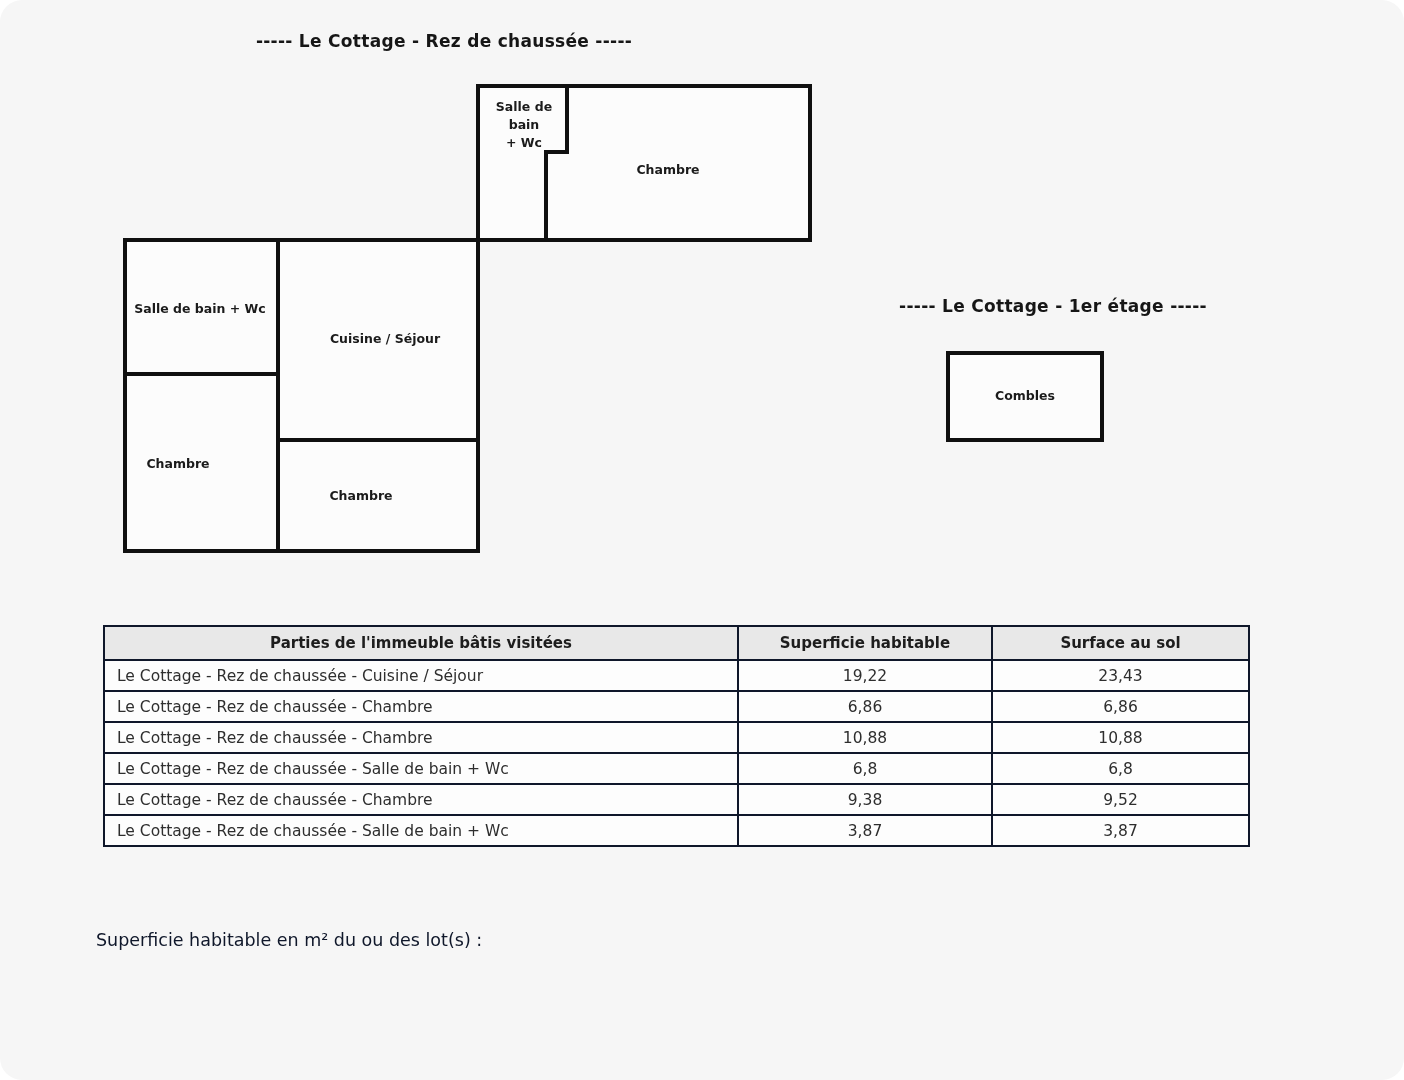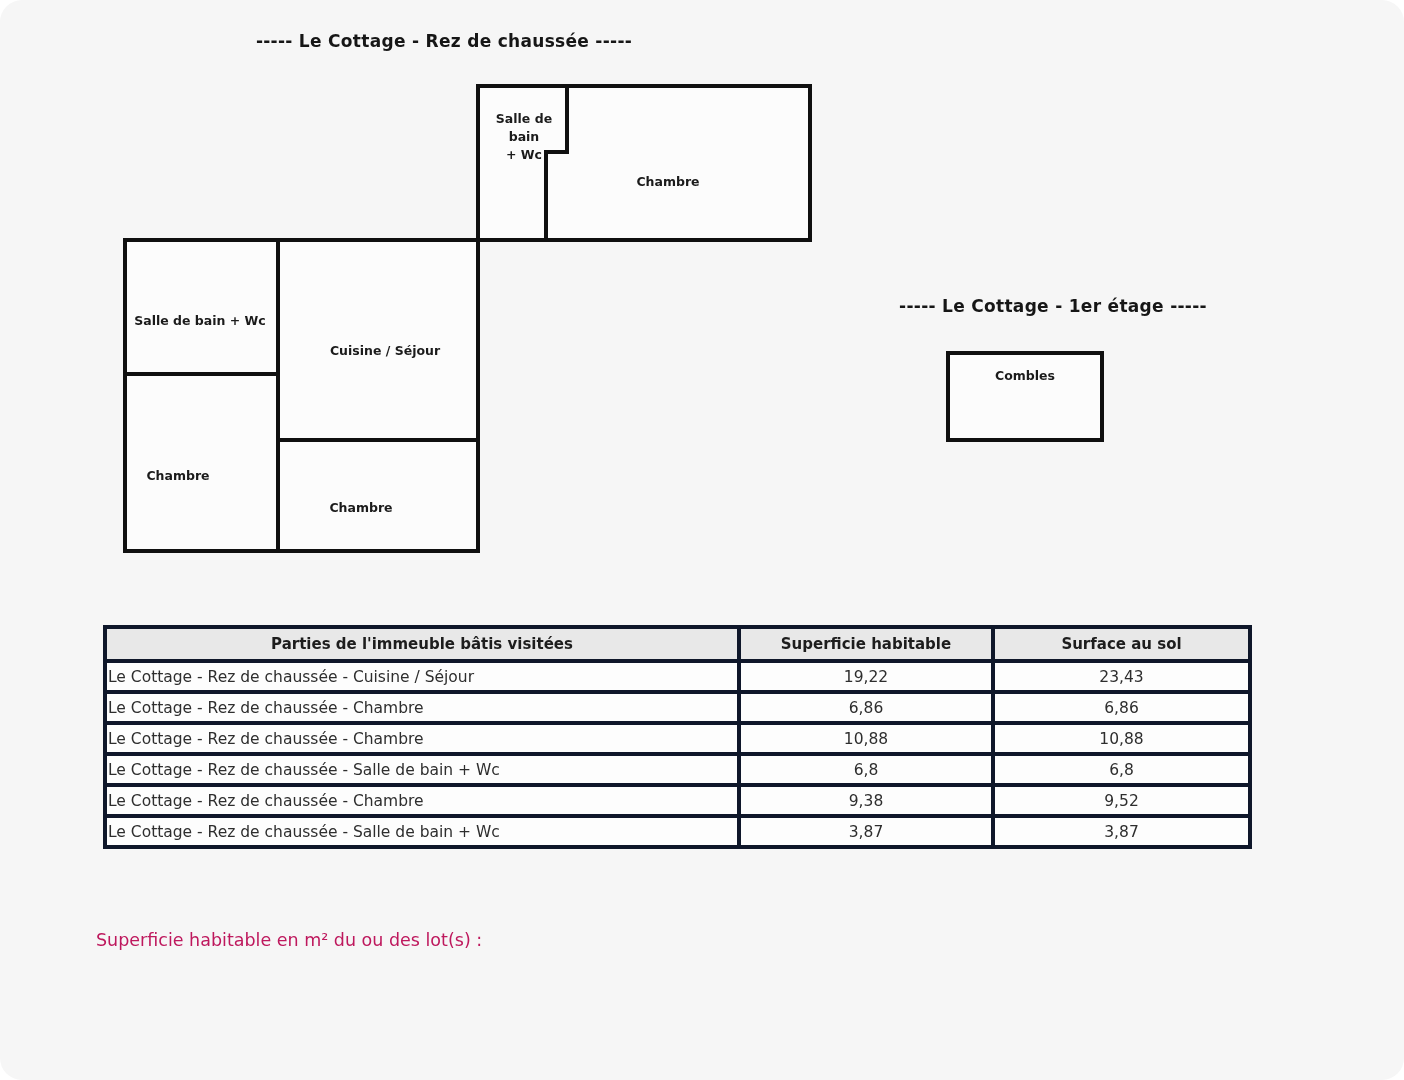--- a/index.html
+++ b/index.html
@@ -38,69 +38,68 @@
     background:#101010;
   }
   .room-label{
     position:absolute;
     font-size:12.5px;
     font-weight:bold;
     color:#1b1b1b;
     text-align:center;
     line-height:1.45;
     white-space:pre-line;
-    margin-top:12px;
   }
   .combles-box{
     display:flex;
-    align-items:flex-start;
+    align-items:center;
     justify-content:center;
   }
   .combles-box .room-label{position:static;}
   
   table.areas{
     position:absolute;
     left:103px;
     top:625px;
     border-collapse:collapse;
     background:#fdfdfd;
   }
   table.areas th, table.areas td{
-    border:4px solid #0f172a;
+    border:2px solid #0f172a;
     box-sizing:border-box;
   }
   table.areas th{
     background:#e8e8e8;
     font-size:15px;
     font-weight:bold;
     color:#1d1d1d;
     height:34px;
     text-align:center;
   }
   table.areas td{
     font-size:15.5px;
     color:#2e2e2e;
     height:31px;
     text-align:center;
     padding:0;
   }
   table.areas td.c1{
     text-align:left;
-    padding-left:1px;
+    padding-left:12px;
   }
   col.c1{width:634px;}
   col.c2{width:254px;}
   col.c3{width:257px;}
   
   .footer-intro{
     position:absolute;
     left:96px;
     top:930px;
     font-size:17.5px;
-    color:#be185d;
+    color:#0f172a;
   }
   .footer-totals{
     position:absolute;
     left:116px;
     top:969px;
     width:1288px;
     text-align:center;
     font-size:19px;
     font-weight:bold;
     color:#0f0f0f;

